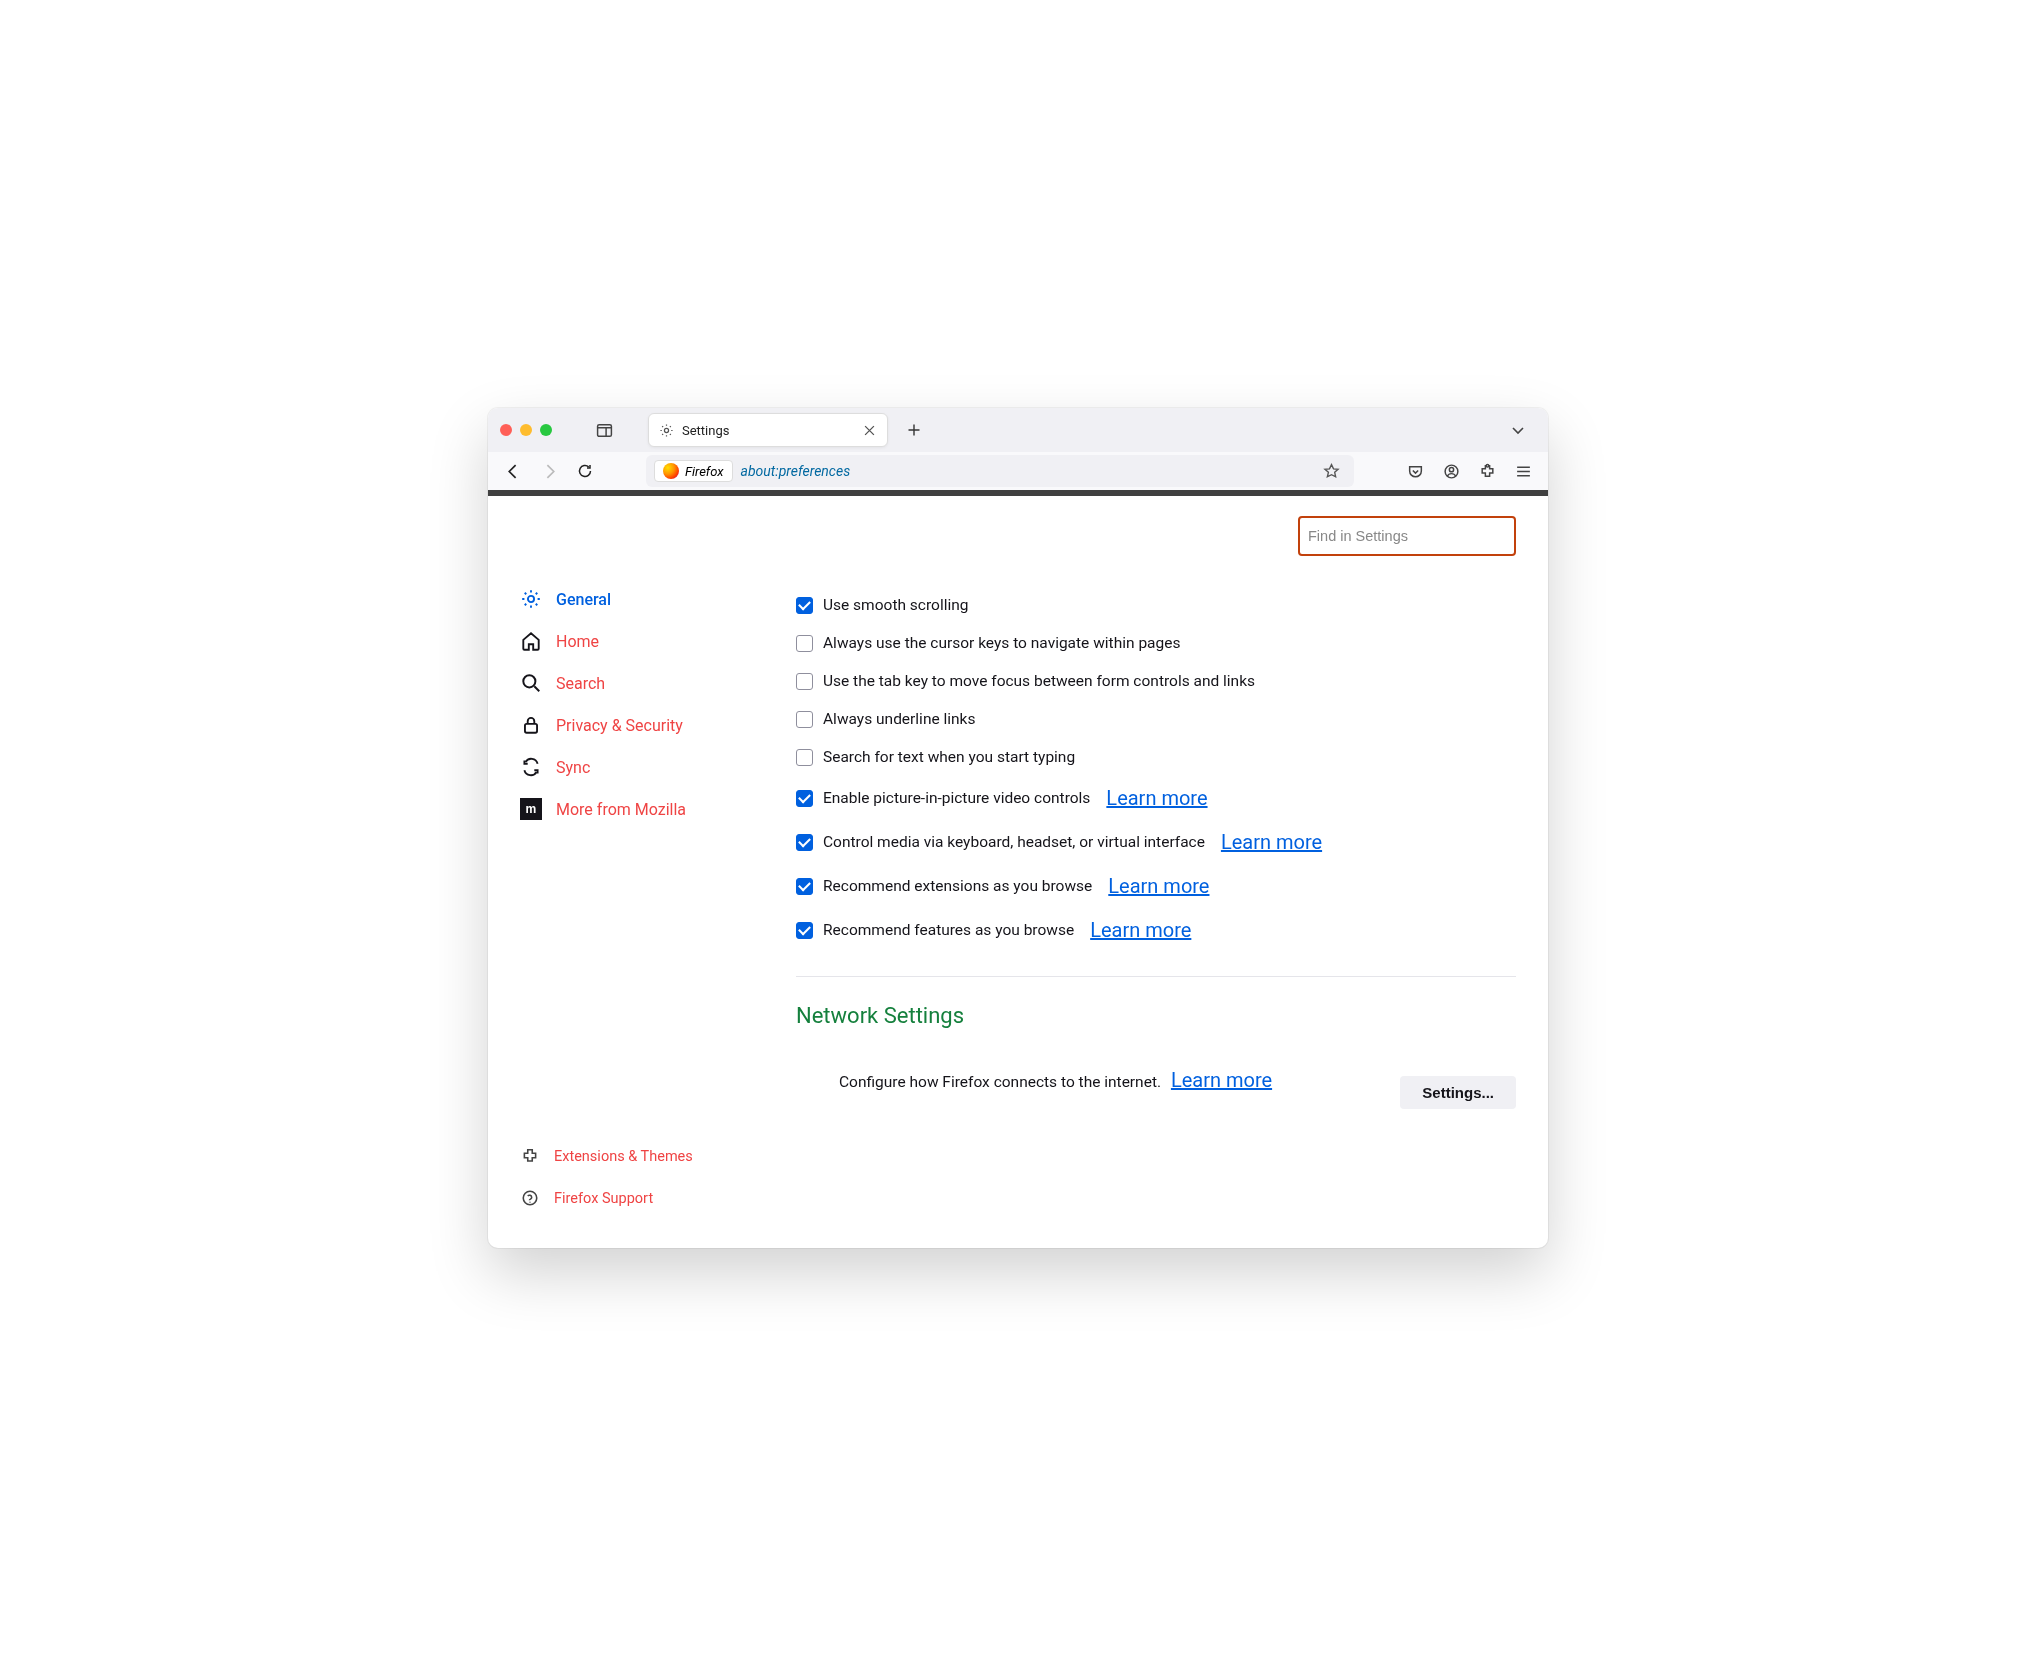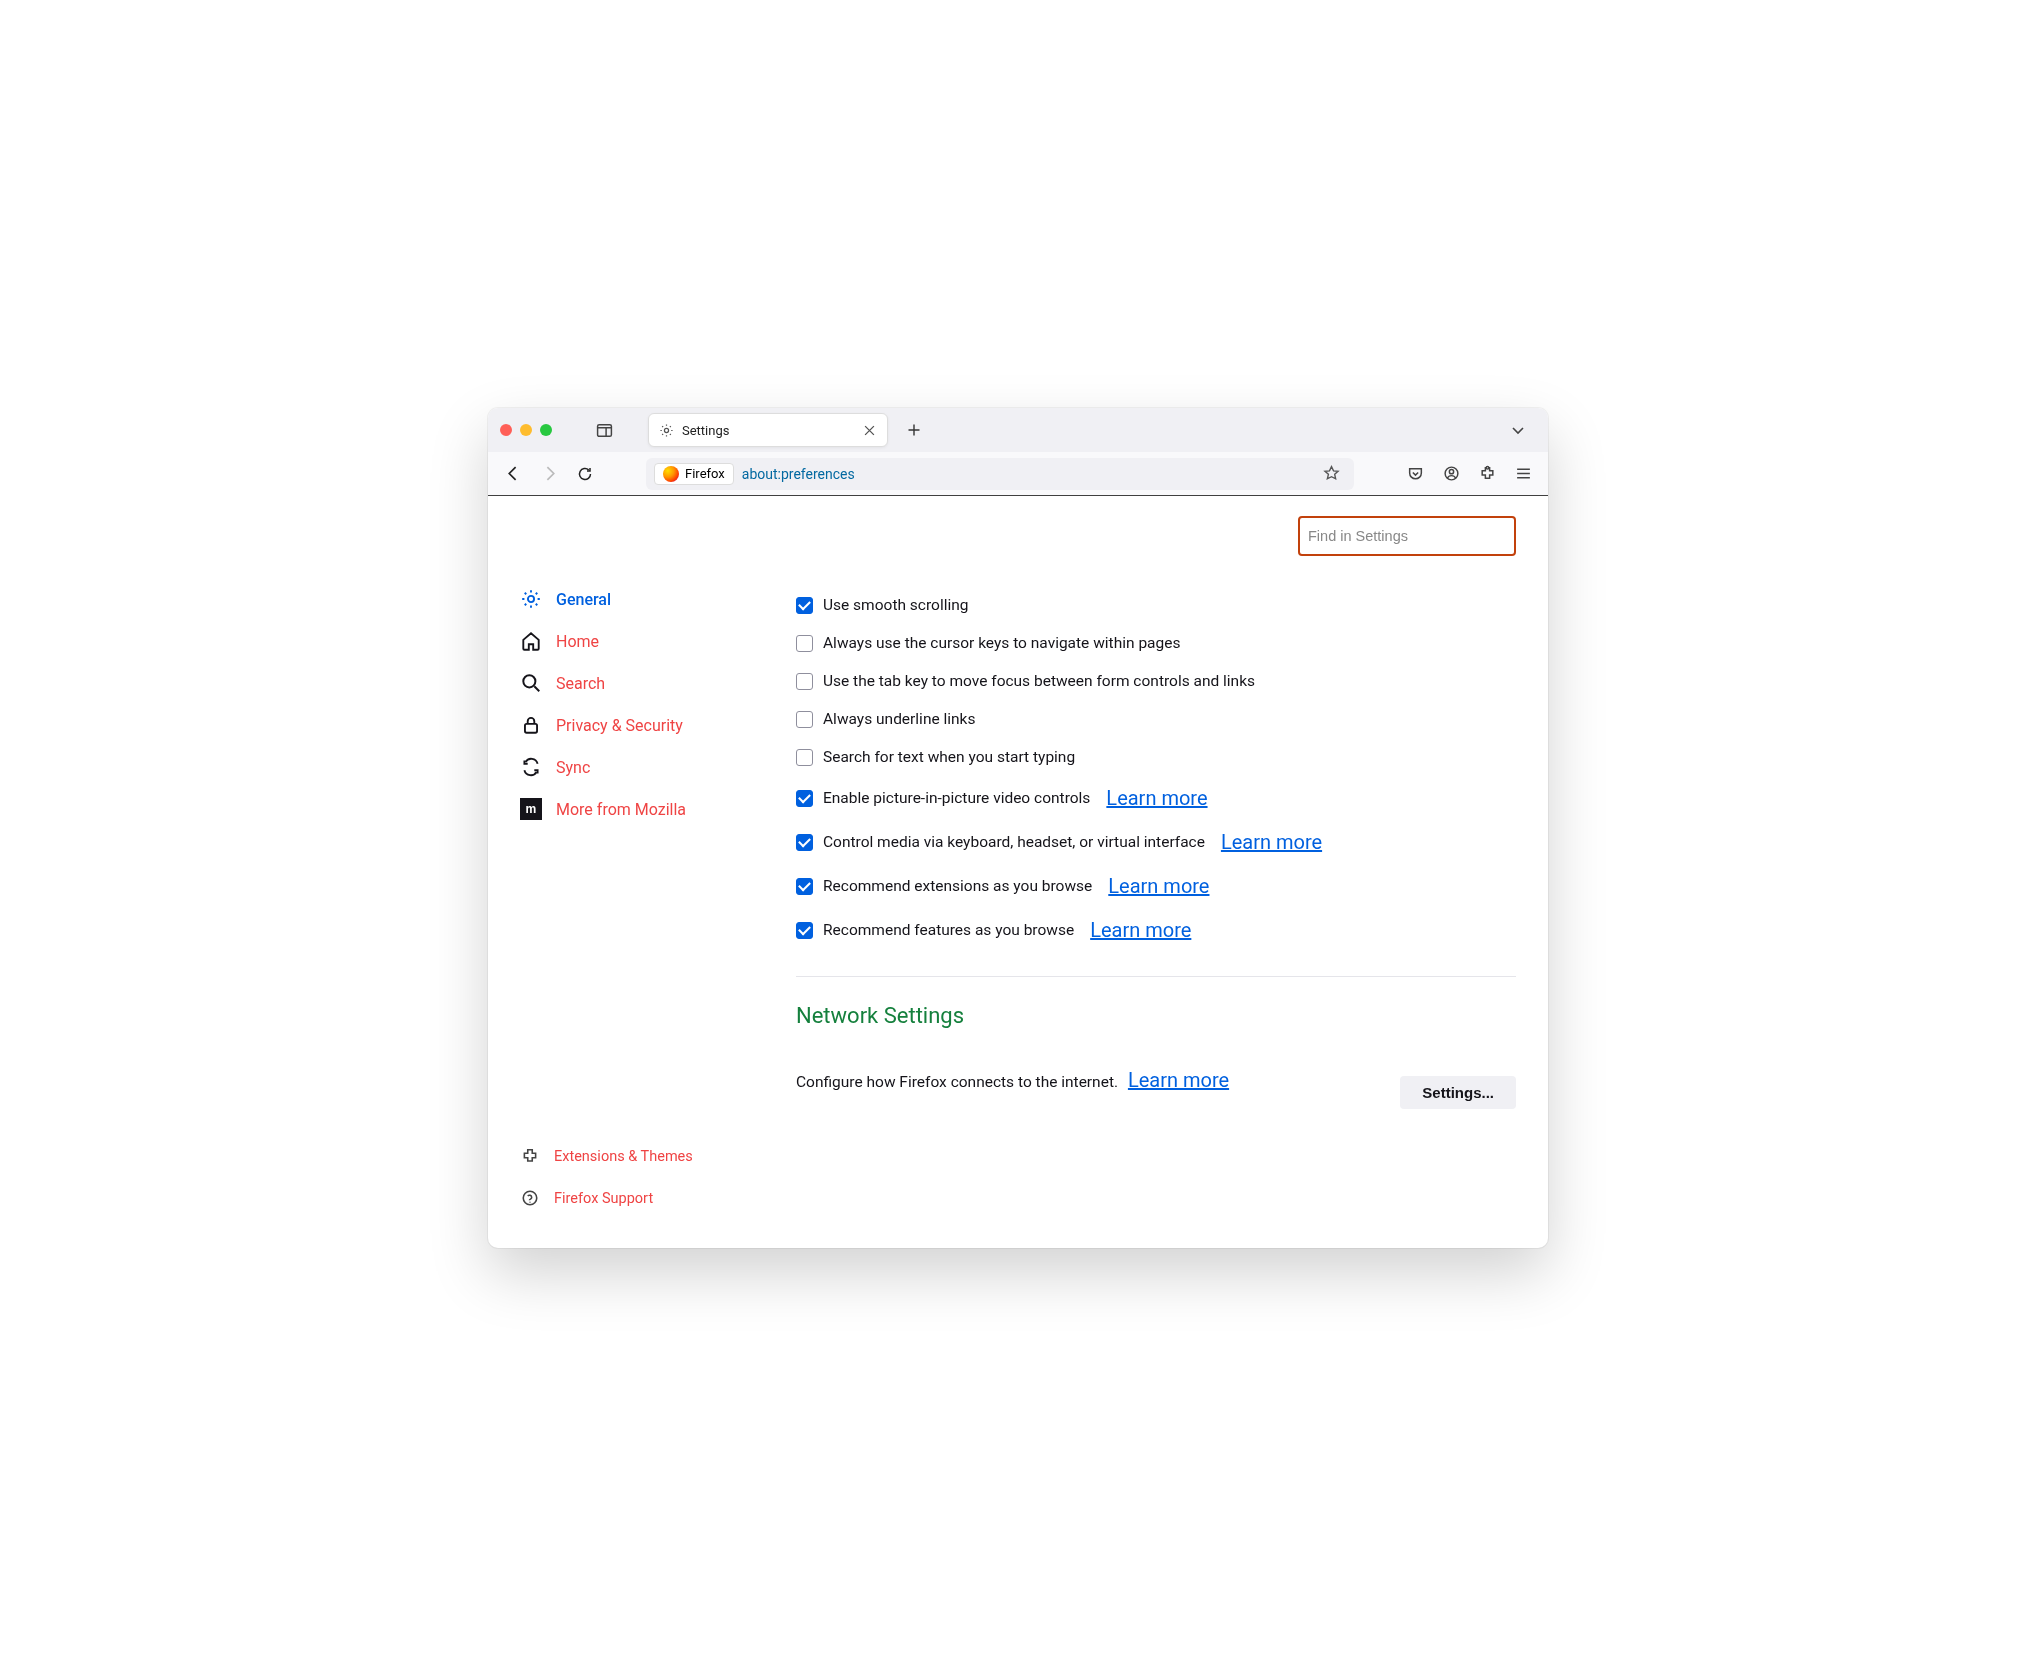--- a/index.html
+++ b/index.html
@@ -52,25 +52,26 @@
   }
   .tab .label { font-size: 13px; color: #222; flex:1;}
   .tab-close { width:16px; height:16px; display:flex; align-items:center; justify-content:center; color:#555; font-size:14px; border-radius:3px;}
   .newtab-btn { width:28px; height:28px; display:flex; align-items:center; justify-content:center; border-radius:4px; color:#333; font-size:18px; margin-left:4px;}
   .tabstrip-spacer { flex: 1; }
   .alltabs-btn { width:28px; height:28px; display:flex; align-items:center; justify-content:center; border-radius:4px; margin-right:8px;}
   
   .toolbar {
     height: 44px;
     background: #f9f9fb;
-    border-bottom: 1px solid #404040;
+    border-bottom: 6px solid #404040;
     display: flex;
     align-items: center;
     padding: 0 10px;
     gap: 6px;
+    font-style: italic;
   }
   .tool-btn { width:30px; height:30px; display:flex; align-items:center; justify-content:center; border-radius:4px; color:#333;}
   .tool-btn.disabled { color:#bbb; }
   .urlbar {
     flex: 1;
     height: 32px;
     background: #f0f0f4;
     border-radius: 6px;
     display: flex;
     align-items: center;
@@ -171,21 +172,21 @@
     content: "";
     width: 5px; height: 9px;
     border: solid #fff;
     border-width: 0 2px 2px 0;
     transform: rotate(45deg) translate(-1px,-1px);
   }
   .learn-link { color: #0060df; text-decoration: underline; cursor: pointer; margin-left: 6px; font-size: 20px;}
   .section-divider { border:none; border-top:1px solid #e5e5ea; margin: 34px 0 26px 0; }
   .section-title { font-size: 22px; font-weight: 400; color:#15803d; margin-bottom: 22px;}
   .network-row { display:flex; align-items:center; gap:10px; }
-  .network-desc { font-size:15.5px; color:#15141a; flex:1;}
+  .network-desc { font-size:15.5px; color:#15141a; flex:1;margin-left:43px;}
   .settings-btn {
     background:#f0f0f4;
     border:none;
     border-radius:4px;
     padding: 8px 22px;
     font-size:15px;
     font-weight:600;
     cursor:pointer;
     color:#15141a;
     margin-top:26px;

